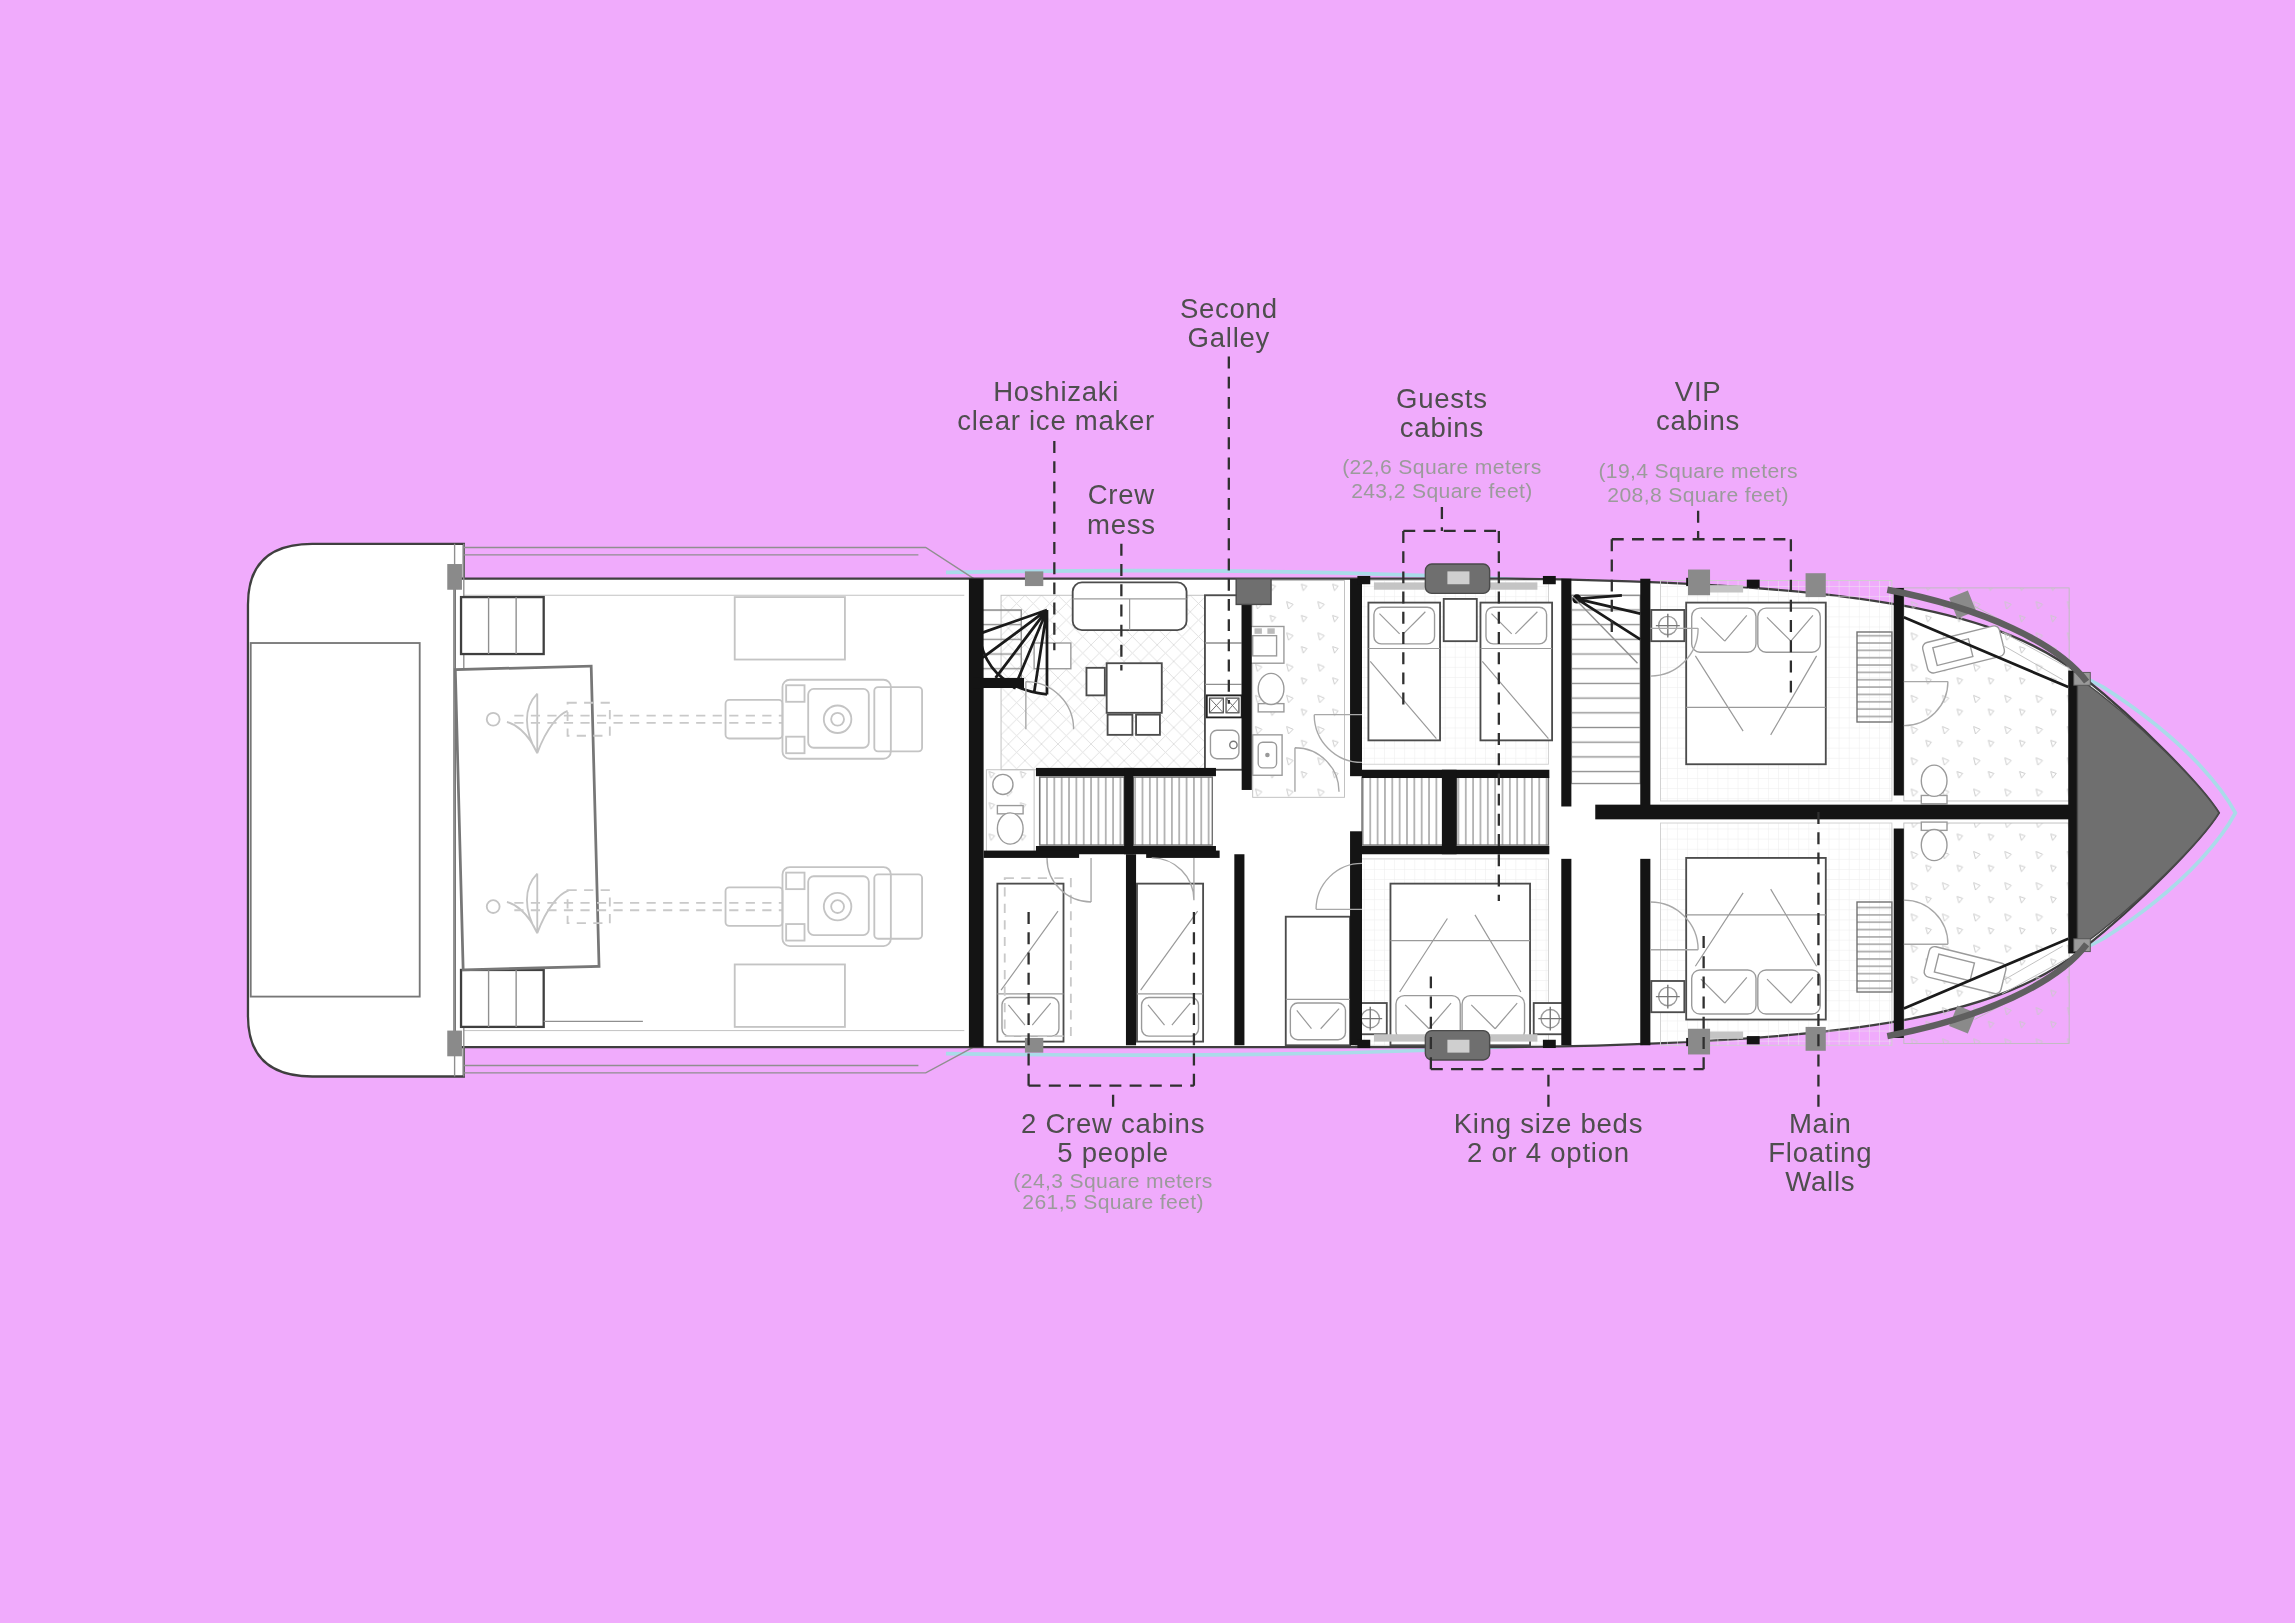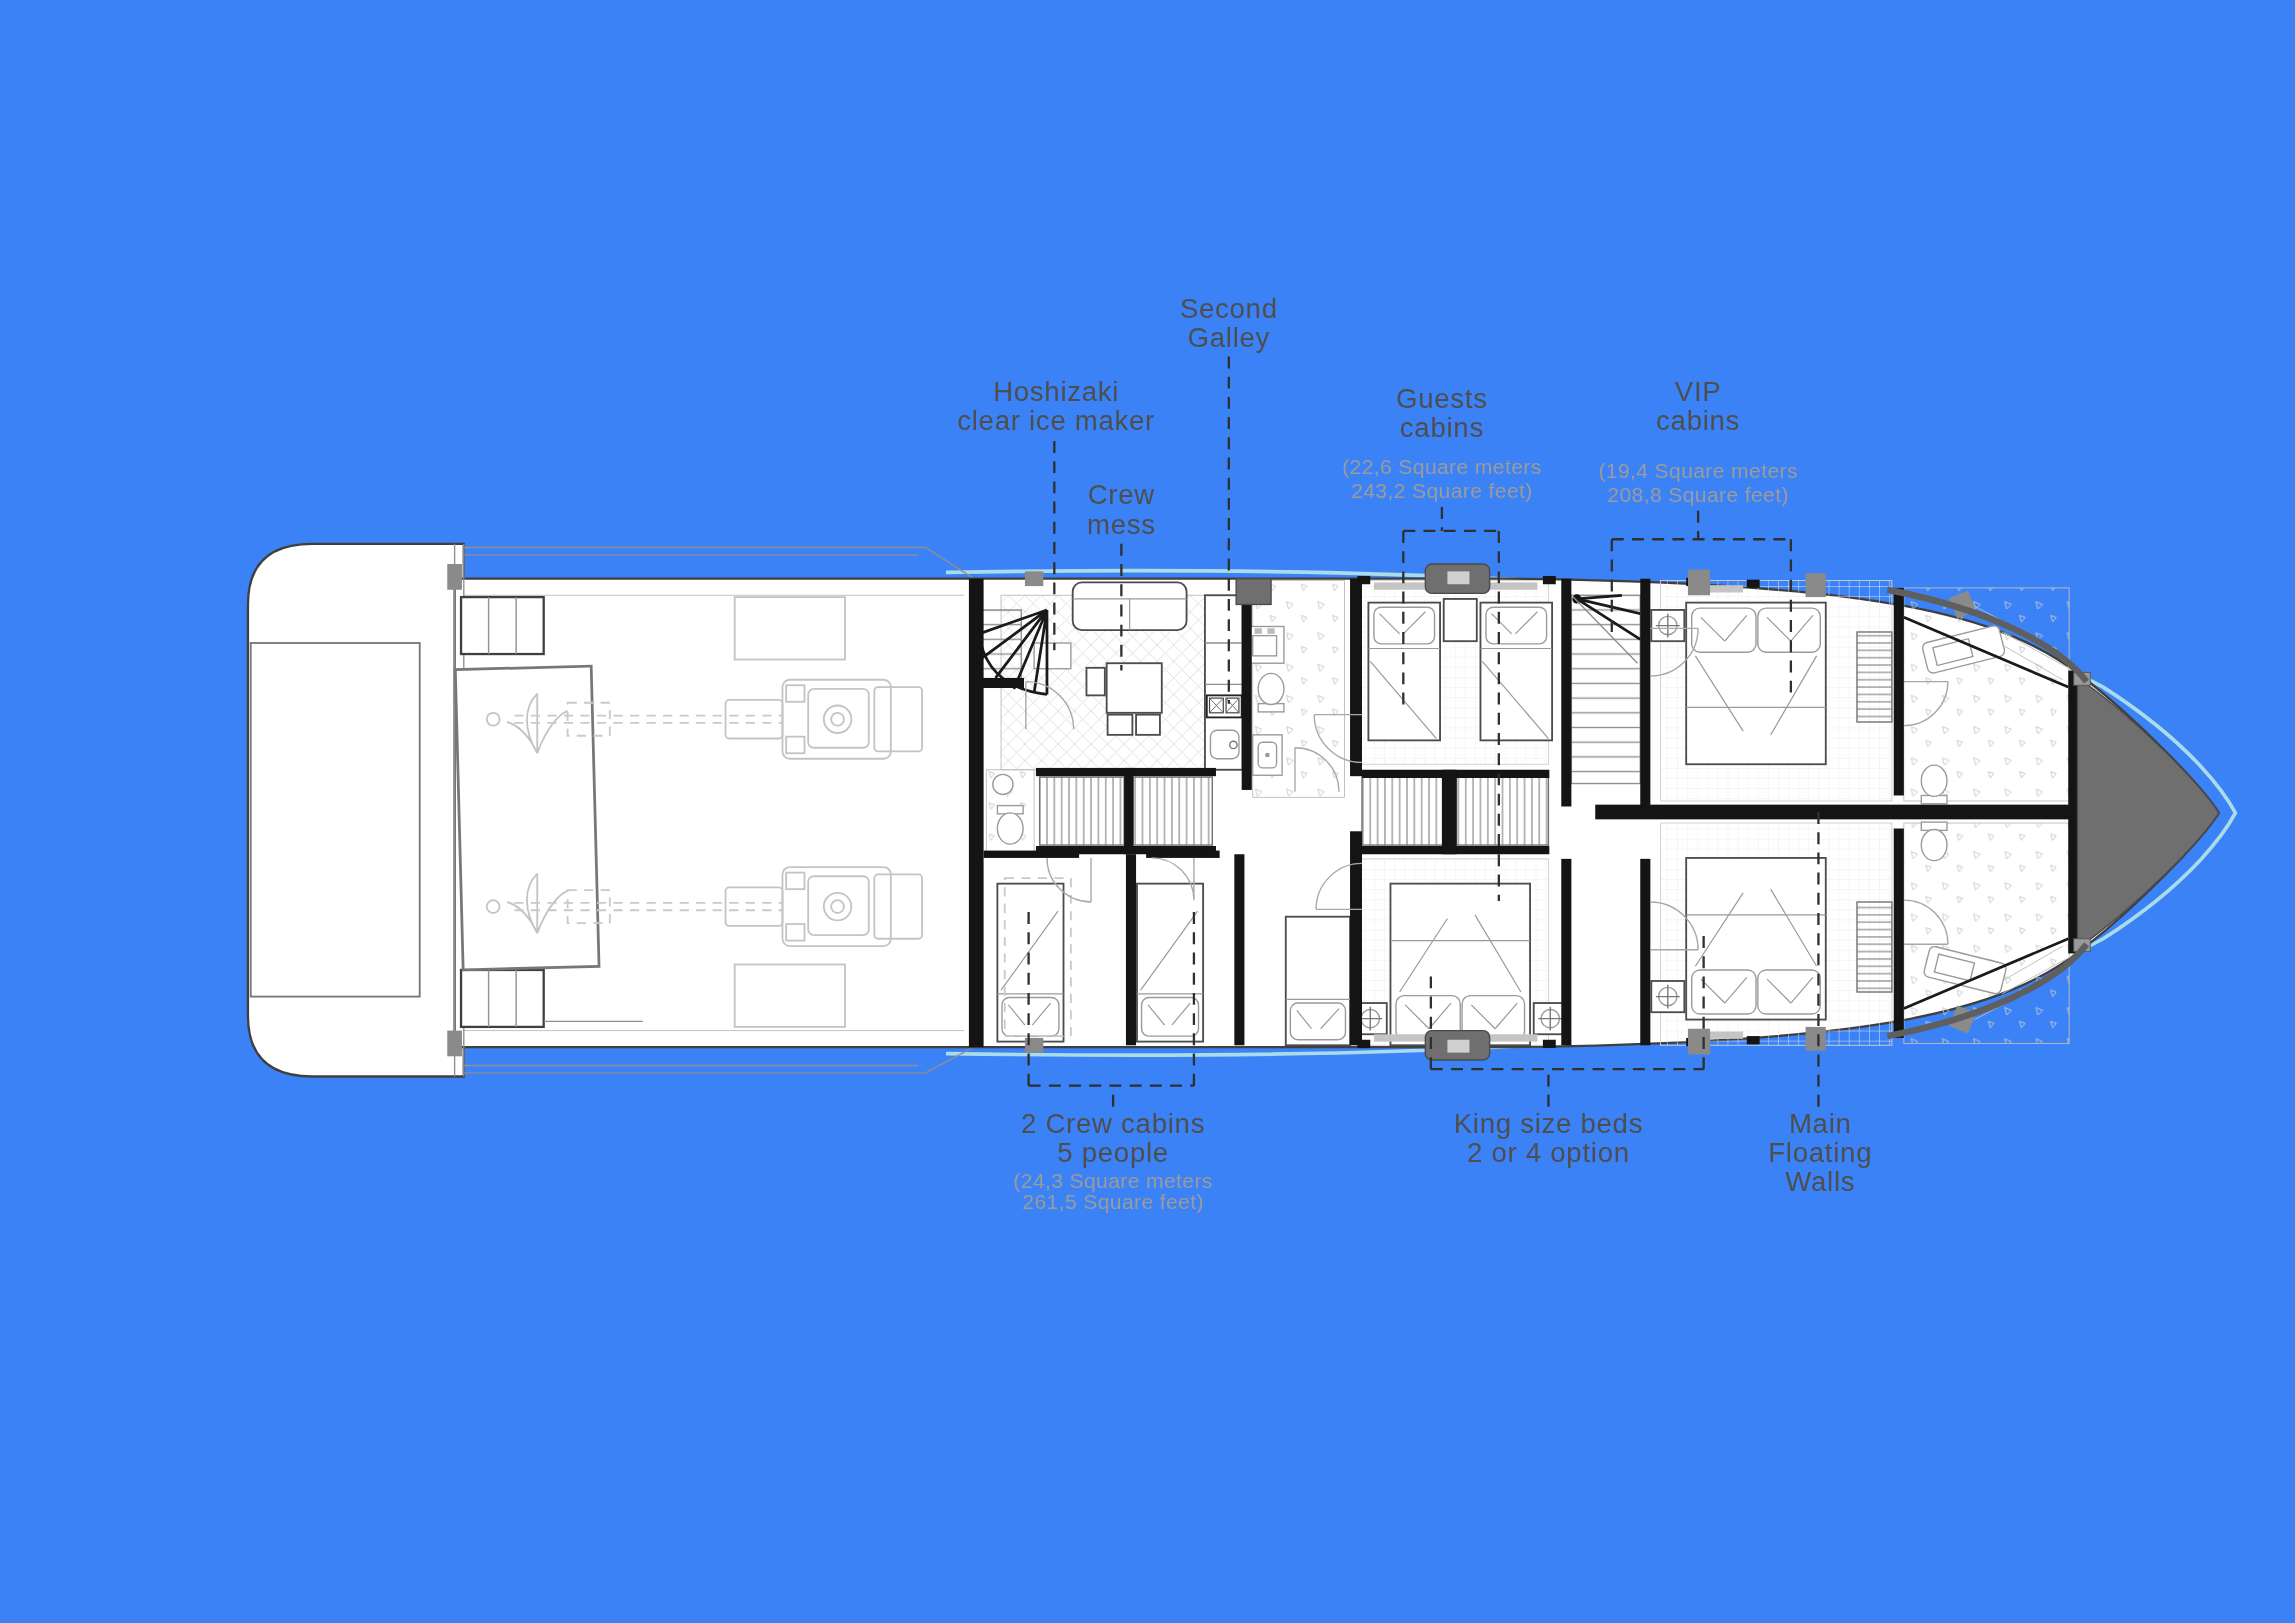--- a/index.html
+++ b/index.html
@@ -1,16 +1,16 @@
 <!DOCTYPE html>
 <html style="font-size:14.7px"><head>
 <meta charset="utf-8">
 <style>
   html,body{margin:0;padding:0;background:#ffffff;}
-  .canvas{position:relative;width:2296px;height:1624px;background:#3b82f6;overflow:hidden;
+  .canvas{position:relative;width:2296px;height:1624px;background:#f0abfc;overflow:hidden;
           font-family:"Liberation Sans", sans-serif;}
   svg{display:block;}
   .lbl{font-family:"Liberation Sans",sans-serif;font-weight:300;font-size:30px;fill:#4e4e4e;
        letter-spacing:.8px;text-anchor:middle;}
   .sub{font-family:"Liberation Sans",sans-serif;font-weight:300;font-size:23px;fill:#9b9b9b;
        letter-spacing:.4px;text-anchor:middle;}
   .w  {stroke:#3f3f3f;fill:#ffffff;stroke-width:2.5;}
   .ln {stroke:#8f8f8f;fill:none;stroke-width:1.5;}
   .ln2{stroke:#bdbdbd;fill:none;stroke-width:1;}
   .fl {stroke:#c4c4c4;fill:none;stroke-width:2;}

